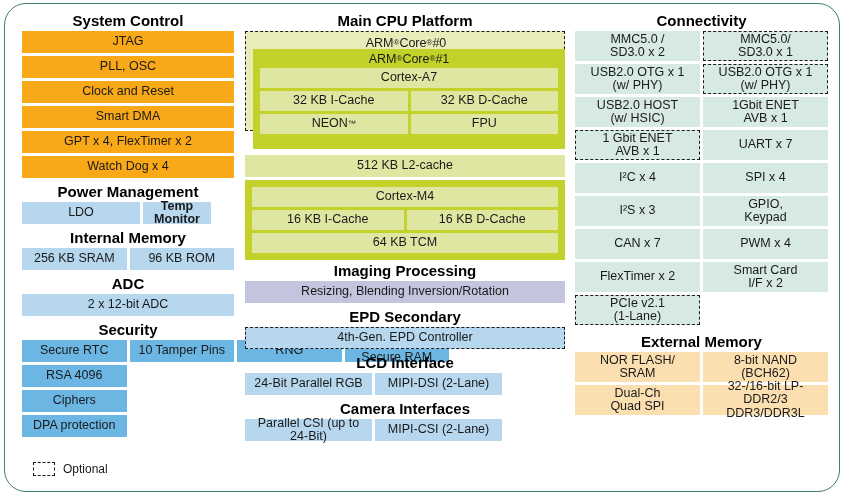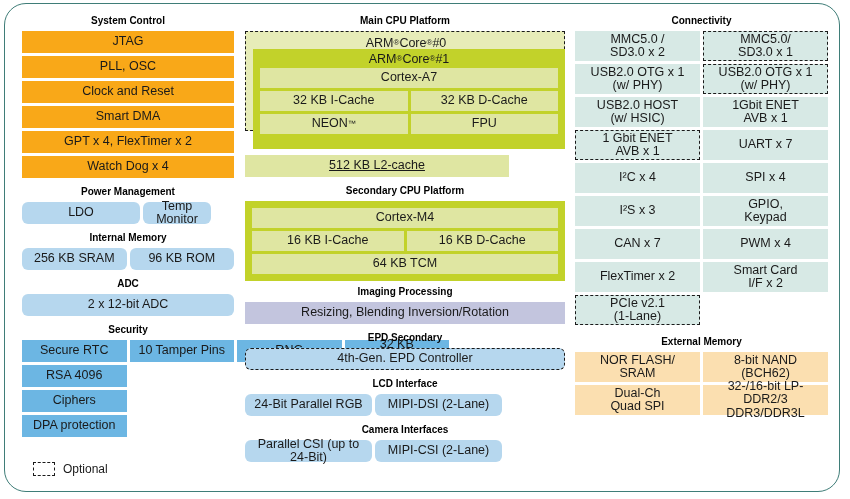--- a/index.html
+++ b/index.html
@@ -19,56 +19,56 @@
     width:836px;height:489px;
     border:1.5px solid #3f7d78;
     border-radius:22px;
     box-sizing:border-box;
     pointer-events:none;
   }
   .col{position:absolute;top:0;}
   .sec-title{
     text-align:center;
     font-weight:bold;
-    font-size:10px;
+    font-size:15px;
     color:#000000;
     line-height:15px;
     padding:3px 0 3px 0;
     white-space:nowrap;
   }
   .row{display:flex;gap:3px;margin-bottom:3px;}
   .box{
     box-sizing:border-box;
     display:flex;align-items:center;justify-content:center;
     text-align:center;
     font-size:12.5px;
     color:#1a1a1a;
     line-height:13.5px;
     padding:2px 3px;
     white-space:pre-line;
   }
   
   .orange{background:#f9a818;}
-  .lblue{background:#b6d7ee;border-radius:6px;}
+  .lblue{background:#b6d7ee;}
   .dblue{background:#6cb6e3;}
   .mint{background:#d7e9e5;}
   .peach{background:#fbdfb0;}
   .olive-dark{background:#c2d22a;}
   .olive-light{background:#dfe6a2;}
   .olive-pale{background:#e7ecb8;}
   .lavender{background:#c3c5de;}
   .dashed{border:1.8px dashed #1a1a1a;}
   sup{font-size:8px;vertical-align:super;line-height:0;}
 
   
   #col-left{left:22px;width:212px;}
   .left-full{width:212px;height:22px;}
   .left-half{width:104.5px;height:22px;}
   .left-ldo{width:118px;height:22px;}
-  .left-tmp{width:68px;height:22px;}
+  .left-tmp{width:68px;height:22px;font-weight:bold;}
   .sec-tall{height:49px;}
   .sec-cell{width:104.5px;height:22px;}
 
   
   #col-center{left:245px;width:320px;}
   .cpu-wrap{position:relative;width:320px;}
   .core0{
     position:absolute;left:0;top:0;
     width:320px;height:100px;
     box-sizing:border-box;
@@ -84,21 +84,21 @@
     box-sizing:border-box;
     padding:0 7px 20px 7px;
   }
   .core1-label{
     height:19px;
     display:flex;align-items:center;justify-content:center;
     font-size:12.5px;color:#1a1a1a;
   }
   .c-full{width:298px;height:20px;}
   .c-half{width:147.5px;height:20px;}
-  .l2{width:264px;height:22px;text-decoration:underline;}
+  .l2{width:320px;height:22px;}
   .m4-outer{
     width:320px;
     box-sizing:border-box;
     padding:7px;
   }
   .m-full{width:306px;height:20px;}
   .m-half{width:151.5px;height:20px;}
   .ctr-full{width:320px;height:22px;}
   .ctr-half{width:127px;height:22px;}
 
@@ -203,21 +203,20 @@
           <div class="box olive-light c-half">NEON<sup>™</sup></div>
           <div class="box olive-light c-half">FPU</div>
         </div>
       </div>
     </div>
 
     <div class="row" style="margin-top:2px;">
       <div class="box olive-light l2">512 KB L2-cache</div>
     </div>
 
-    <div class="sec-title">Secondary CPU Platform</div>
     <div class="m4-outer olive-dark">
       <div class="row">
         <div class="box olive-light m-full">Cortex-M4</div>
       </div>
       <div class="row">
         <div class="box olive-light m-half">16 KB I-Cache</div>
         <div class="box olive-light m-half">16 KB D-Cache</div>
       </div>
       <div class="row" style="margin-bottom:0;">
         <div class="box olive-light m-full">64 KB TCM</div>

